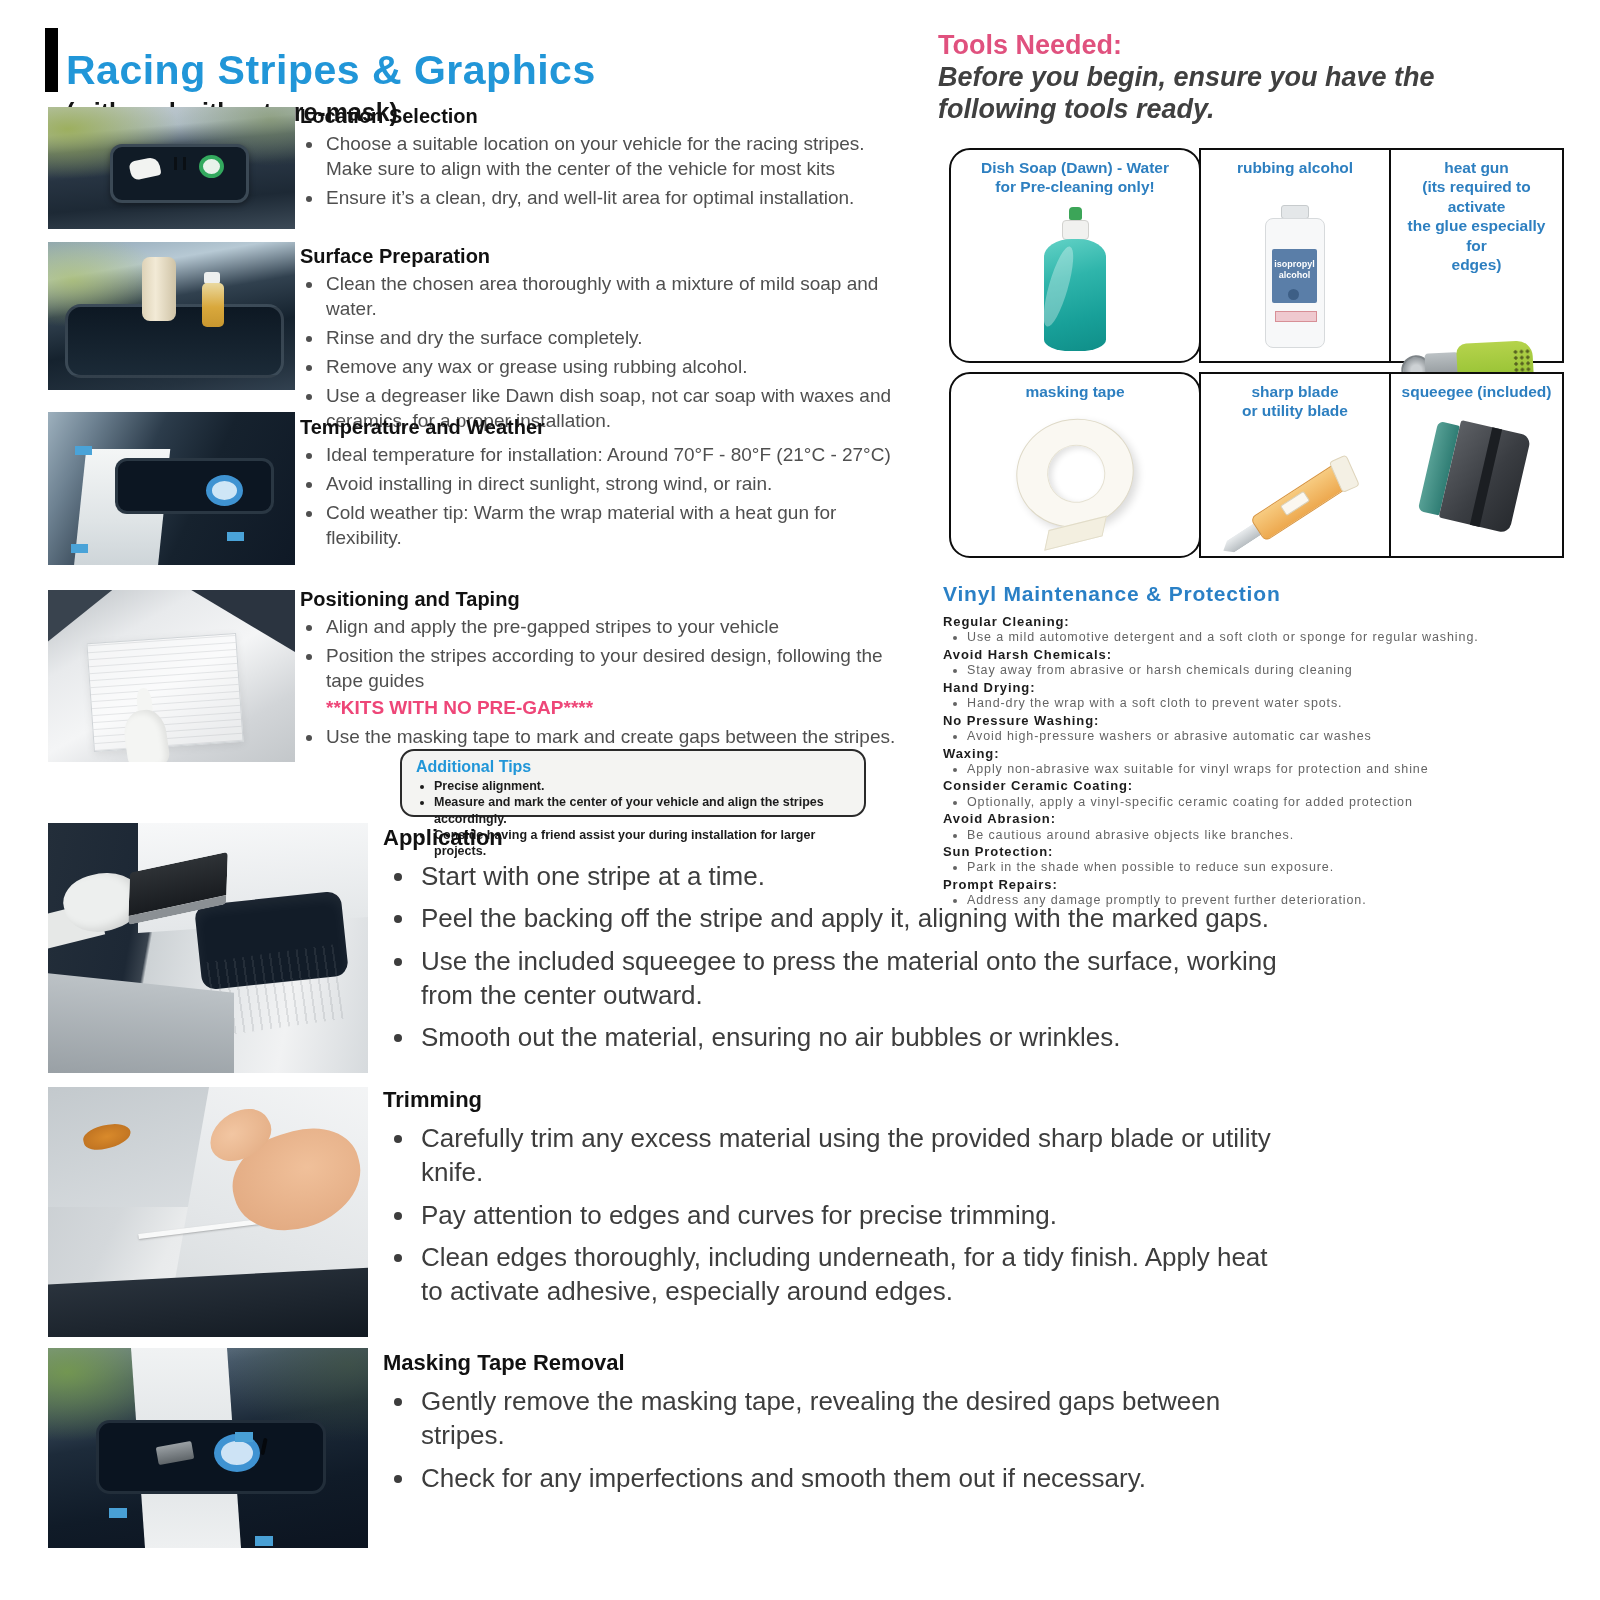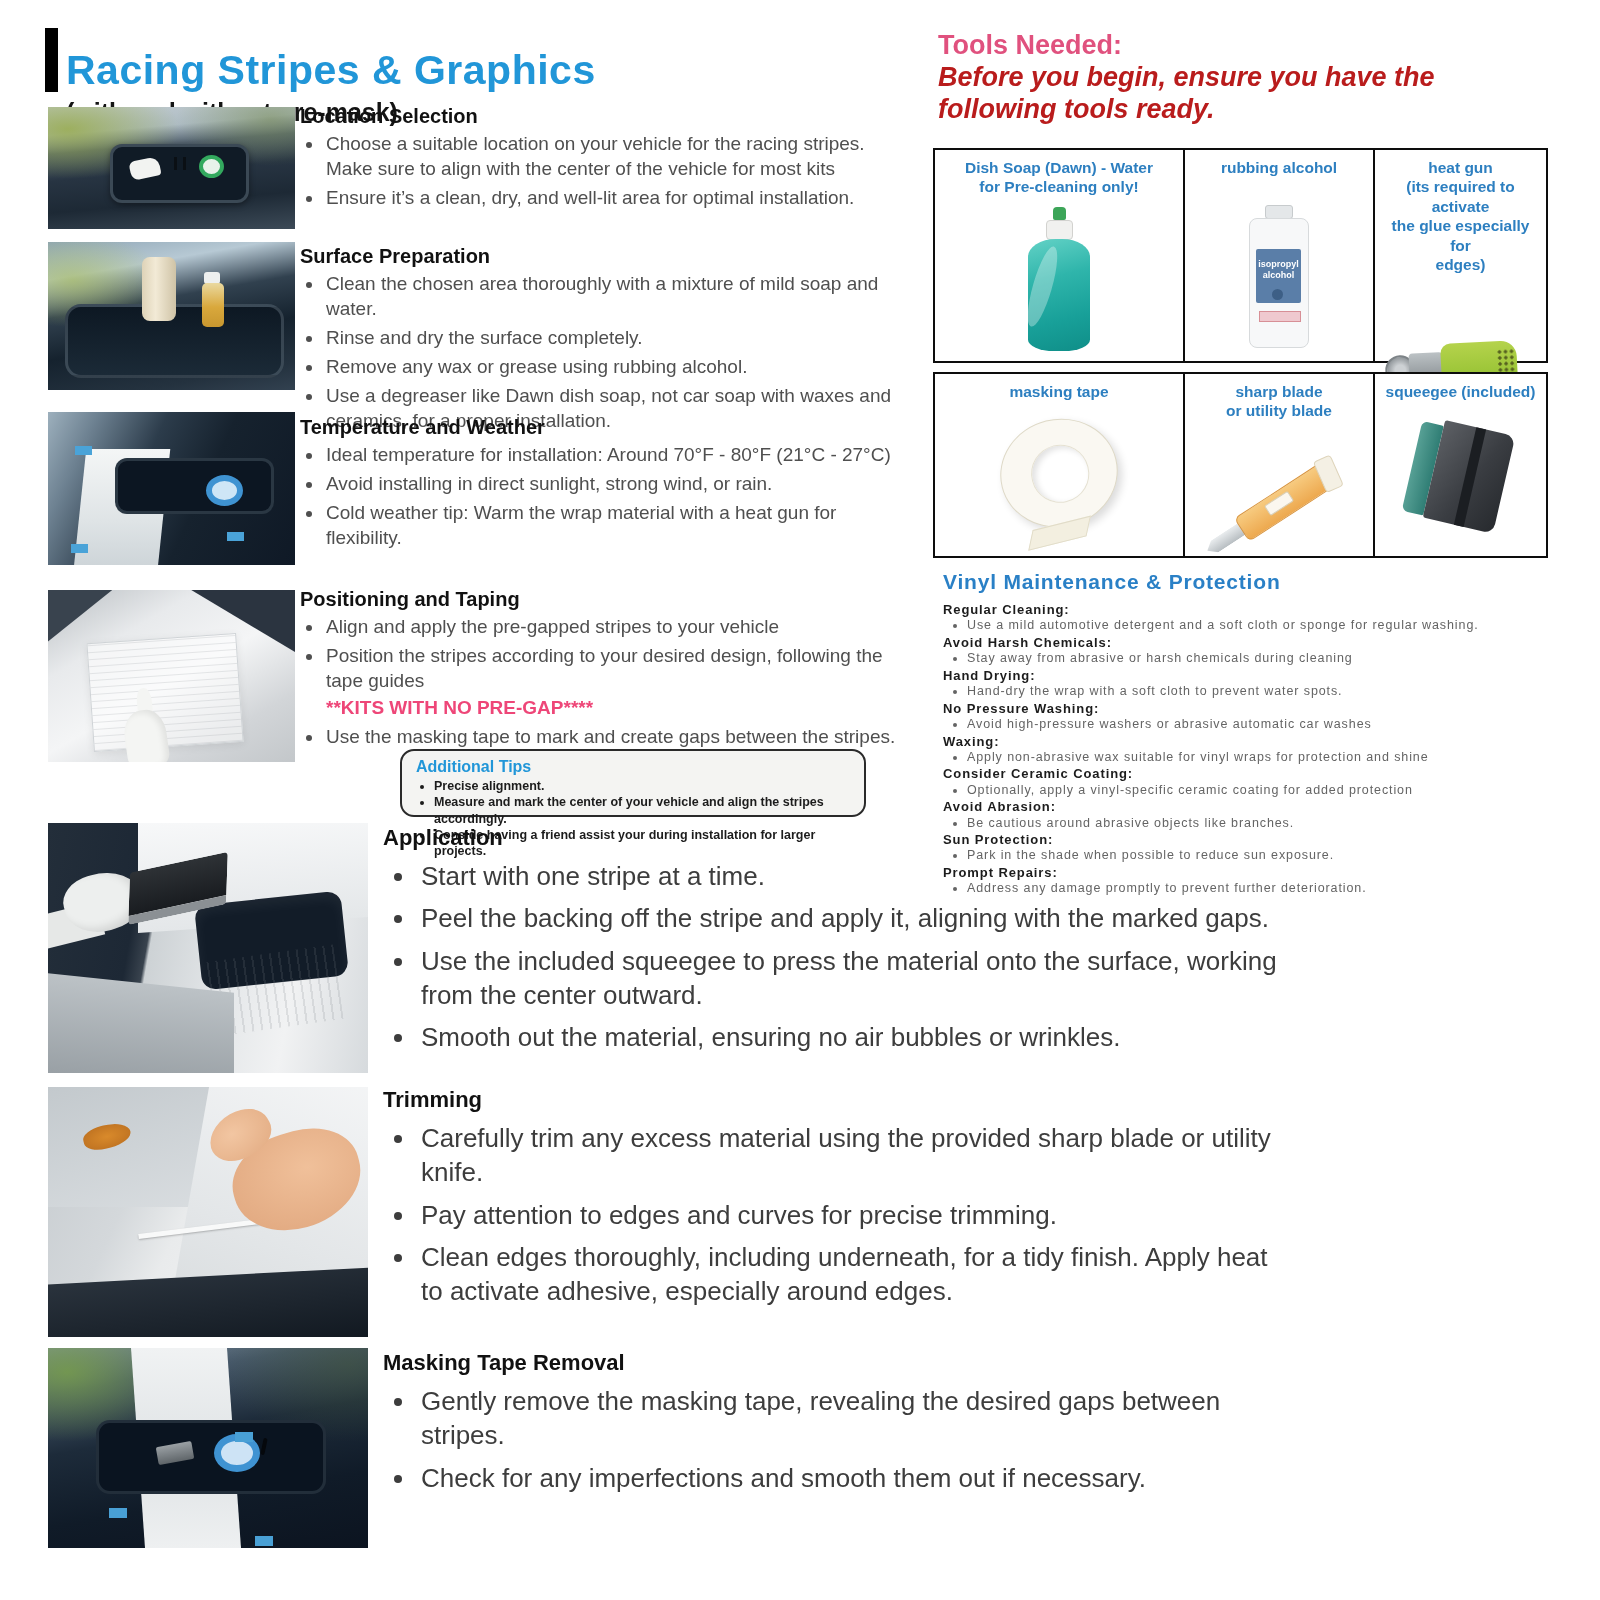--- a/index.html
+++ b/index.html
@@ -21,27 +21,27 @@
 
   
   .tips-box{position:absolute;left:400px;top:749px;width:466px;height:68px;border:2px solid #2a2a2a;
             border-radius:14px;background:#f4f4f2;padding:7px 14px;box-sizing:border-box;}
   .tips-box h4{margin:0 0 2px 0;font-size:16px;font-weight:bold;color:#2196d8;}
   .tips-list{margin:0 0 0 18px;padding:0;font-size:12.5px;font-weight:bold;color:#1c1c1c;line-height:1.3;}
 
   
   .tools-heading{position:absolute;left:938px;top:30px;font-size:27px;font-weight:bold;color:#e0517e;}
   .tools-intro{position:absolute;left:938px;top:62px;width:545px;font-size:27px;font-weight:bold;
-               font-style:italic;color:#b91c1c;line-height:1.18;}
+               font-style:italic;color:#404040;line-height:1.18;}
   .tool-row{position:absolute;left:933px;display:flex;}
   .tool-row.r1{top:148px;}
   .tool-row.r2{top:372px;}
   .tool-cell{border:2px solid #0d0d0d;margin-left:-2px;box-sizing:border-box;background:#fff;
              display:flex;flex-direction:column;align-items:center;}
-  .tool-cell:first-child{margin-left:0;}
+  .tool-cell:first-child{margin-left:16px;border-radius:21px;}
   .r1 .tool-cell{height:215px;}
   .r2 .tool-cell{height:186px;}
   .cw1{width:252px;} .cw2{width:192px;} .cw3{width:175px;}
   .tool-label{padding:8px 6px 2px 6px;font-size:15.5px;font-weight:bold;color:#2d7fc0;text-align:center;
               line-height:1.25;white-space:pre-line;}
   .tool-icon{position:relative;flex:1;width:100%;}
 
   
   .soap{position:absolute;left:50%;top:8px;transform:translateX(-50%);width:80px;height:150px;}
   .soap-tip{width:13px;height:13px;background:#3ca558;border-radius:4px 4px 2px 2px;margin:0 auto;}
@@ -94,21 +94,21 @@
   
   .squee{position:absolute;left:50%;top:22px;transform:translateX(-50%) rotate(13deg);width:100px;height:102px;}
   .sq-felt{position:absolute;left:0;top:6px;width:22px;height:92px;border-radius:6px 2px 2px 6px;
            background:linear-gradient(90deg,#57a095,#2f7d74);}
   .sq-body{position:absolute;left:22px;top:0;width:72px;height:100px;border-radius:3px 10px 10px 3px;
            background:linear-gradient(115deg,#5d6065 0%,#3a3d42 55%,#272a2e 100%);}
   .sq-ridge{position:absolute;left:54px;top:0;width:10px;height:100px;background:#1b1e22;}
 
   
   .maint{position:absolute;left:943px;top:570px;width:612px;}
-  .maint h4{margin:0 0 8px 0;font-size:21px;font-weight:bold;color:#2a80c6;letter-spacing:.8px;}
+  .maint h4{margin:12px 0 8px 0;font-size:21px;font-weight:bold;color:#2a80c6;letter-spacing:.8px;}
   .m-label{font-size:13px;font-weight:bold;color:#1c1c1c;letter-spacing:.9px;line-height:1.25;}
   .m-ul{margin:0 0 1px 24px;padding:0;}
   .m-li{font-size:12.5px;color:#646464;letter-spacing:.9px;line-height:1.25;}
 
   
   .big-photo{position:absolute;left:48px;width:320px;overflow:hidden;background:#8b98a3;}
   .big-text{position:absolute;left:383px;width:905px;}
   .big-text h2{margin:0 0 8px 0;font-size:22px;font-weight:bold;color:#111;}
   .big-list{margin:0 0 0 34px;padding:0;font-size:26px;line-height:1.32;color:#3d3d3d;}
   .big-list li{margin-bottom:8px;padding-left:4px;}

